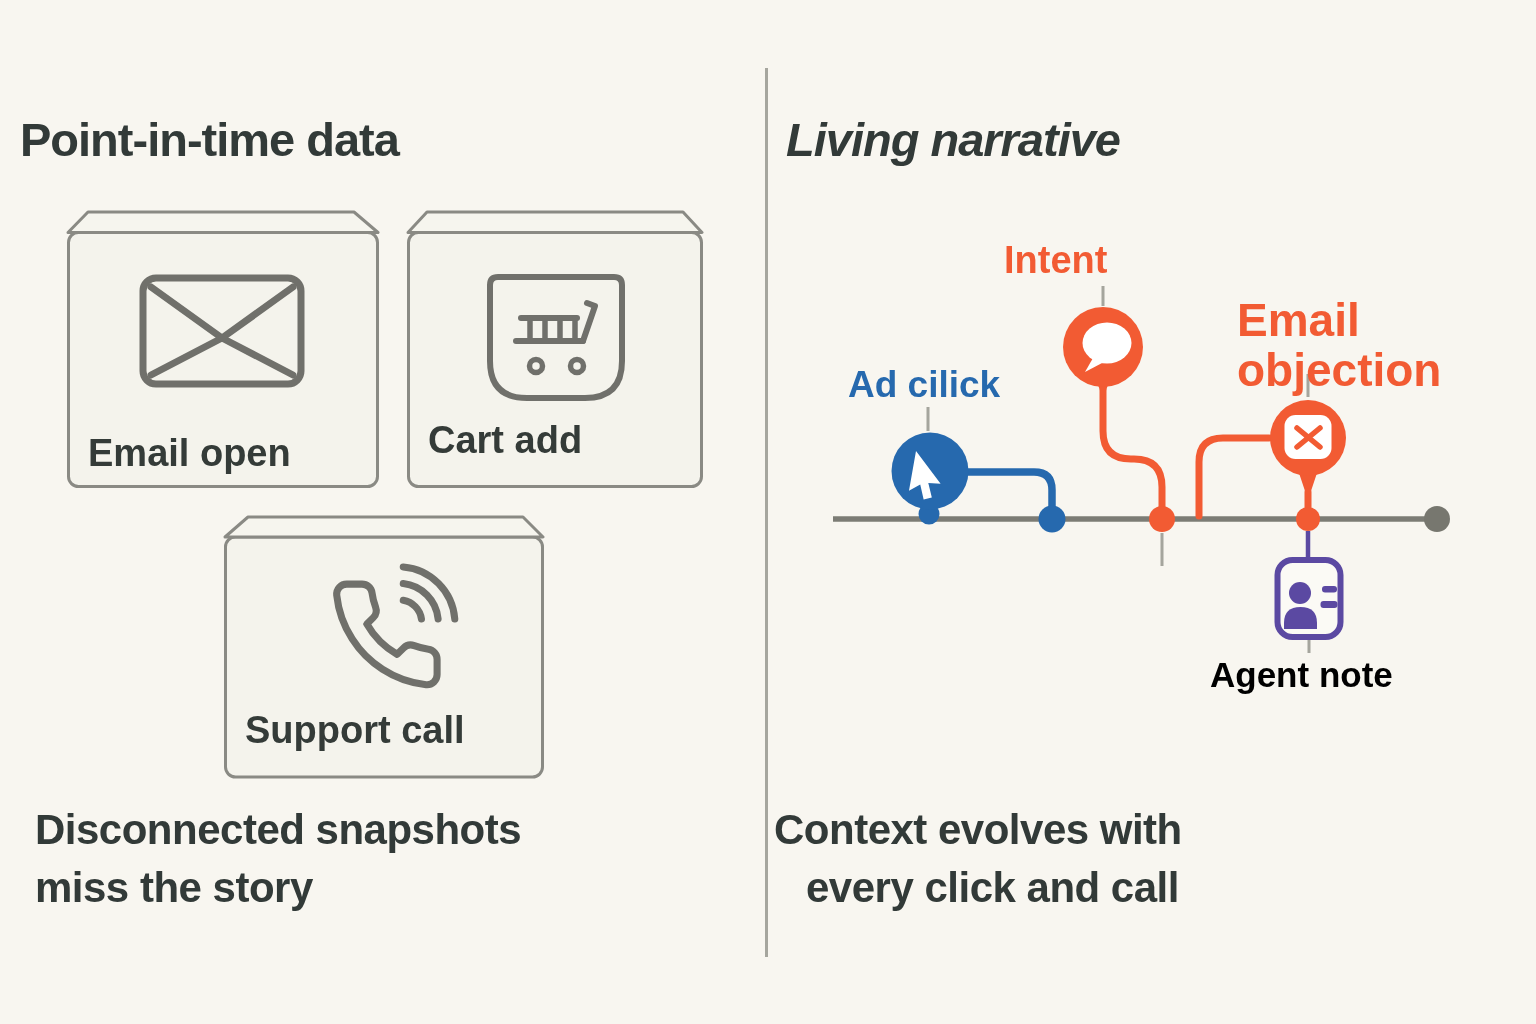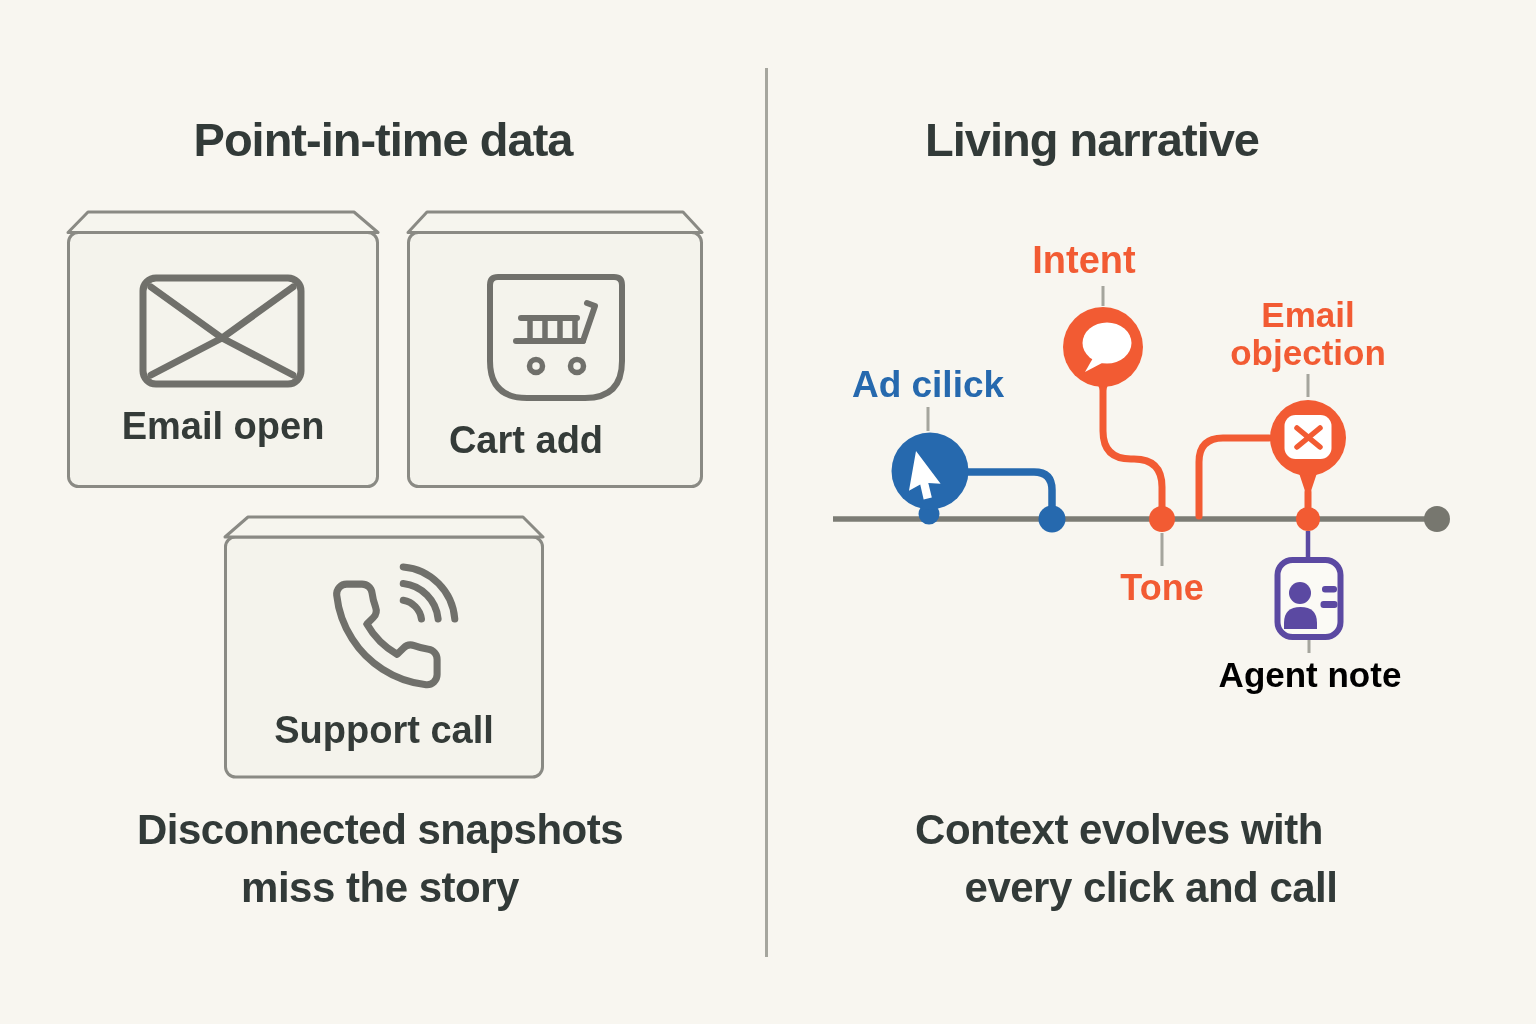--- a/index.html
+++ b/index.html
@@ -3,21 +3,21 @@
 <meta charset="utf-8">
 <style>
   html,body{margin:0;padding:0;}
   body{background:#e8e6e0;font-family:"Liberation Sans", sans-serif;}
   .stage{
     position:relative;width:1536px;height:1024px;margin:0 auto;
     background:#f8f6f0;overflow:hidden;
   }
   .overlay-svg{position:absolute;left:0;top:0;width:1536px;height:1024px;}
   .divider{position:absolute;left:765px;top:68px;width:3px;height:889px;background:#a6a69e;}
-  .txt{position:absolute;text-align:center;color:#323a38;}
+  .txt{position:absolute;color:#323a38;margin-left:20px;}
   .section-title{font-size:47px;font-weight:700;letter-spacing:-1px;}
   .box-label{font-size:38px;font-weight:600;color:#343b38;}
   .caption{font-size:42px;font-weight:700;letter-spacing:-0.5px;}
   .event-label{font-weight:600;}
   .blue{color:#2669ae;}
   .orange{color:#f25b33;}
   .purple{color:#000000;}
 </style>
 </head>
 <body>
@@ -118,30 +118,29 @@
         <path d="M1284,629 L1284,623 Q1284,607 1300.5,607 Q1317,607 1317,623 L1317,629 Z" fill="#5b49a2"></path>
         <rect x="1322" y="586" width="15" height="6.5" rx="3" fill="#5b49a2"></rect>
         <rect x="1320.5" y="601" width="17" height="7" rx="3" fill="#5b49a2"></rect>
       </g>
     </g>
   </svg>
 
   <div class="divider"></div>
 
   <div class="txt section-title" style="left:0;top:112px;width:766px;">Point-in-time data</div>
-  <div class="txt section-title" style="left:766px;top:112px;width:652px;">Living narrative</div>
+  <div class="txt section-title" style="left:766px;top:112px;width:652px;font-style:italic;">Living narrative</div>
 
-  <div class="txt box-label" style="left:68px;top:405px;width:310px;">Email open</div>
+  <div class="txt box-label" style="left:68px;top:432px;width:310px;">Email open</div>
   <div class="txt box-label" style="left:408px;top:419px;width:236px;">Cart add</div>
   <div class="txt box-label" style="left:225px;top:709px;width:318px;">Support call</div>
 
   <div class="txt event-label blue" style="left:828px;top:364px;width:200px;font-size:37px;">Ad cilick</div>
   <div class="txt event-label orange" style="left:984px;top:239px;width:200px;font-size:38px;">Intent</div>
-  <div class="txt event-label orange" style="left:1217px;top:296px;width:182px;font-size:35px;line-height:1.08;">Email objection</div>
-  <div class="txt event-label orange" style="left:1062px;top:567px;width:200px;font-size:36px;">Tone</div>
+  <div class="txt event-label orange" style="left:1217px;top:296px;width:182px;font-size:46px;line-height:1.08;">Email objection</div>
   <div class="txt event-label purple" style="left:1190px;top:655px;width:240px;font-size:35px;">Agent note</div>
 
   <div class="txt caption" style="left:15px;top:806px;width:730px;">Disconnected snapshots</div>
   <div class="txt caption" style="left:15px;top:864px;width:730px;">miss the story</div>
   <div class="txt caption" style="left:754px;top:806px;width:730px;">Context evolves with</div>
   <div class="txt caption" style="left:786px;top:864px;width:730px;">every click and call</div>
 
 </div>
 
 </body></html>

